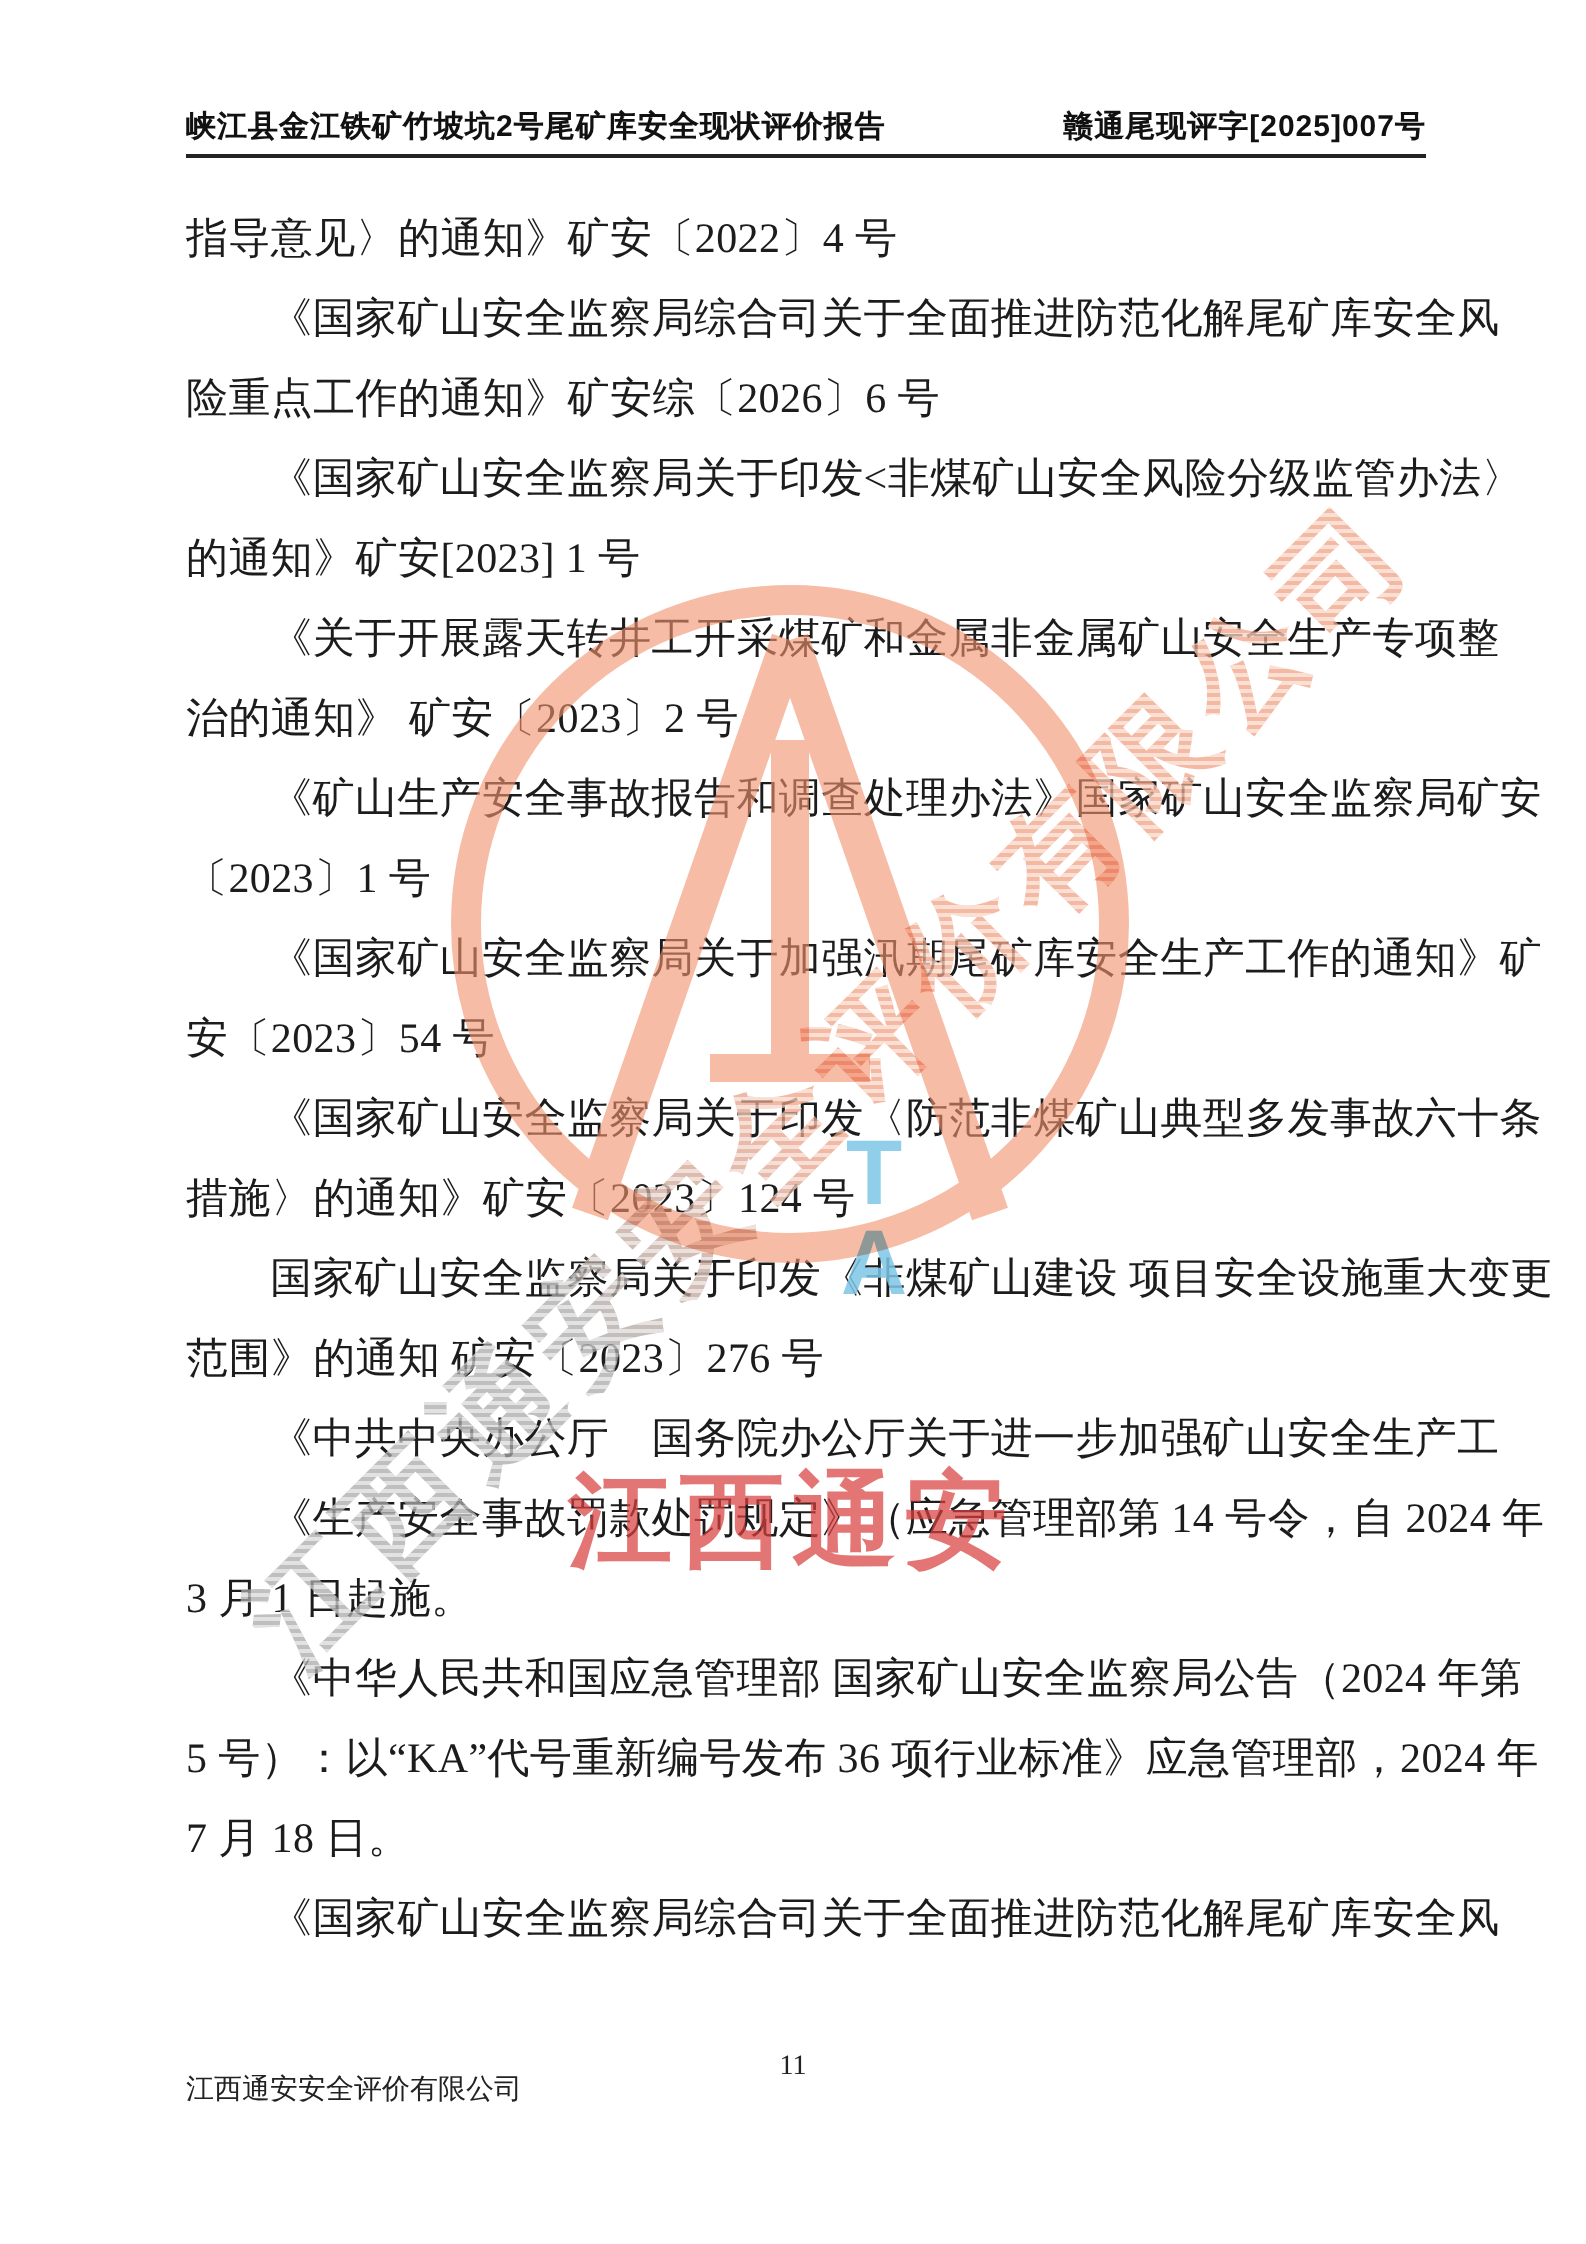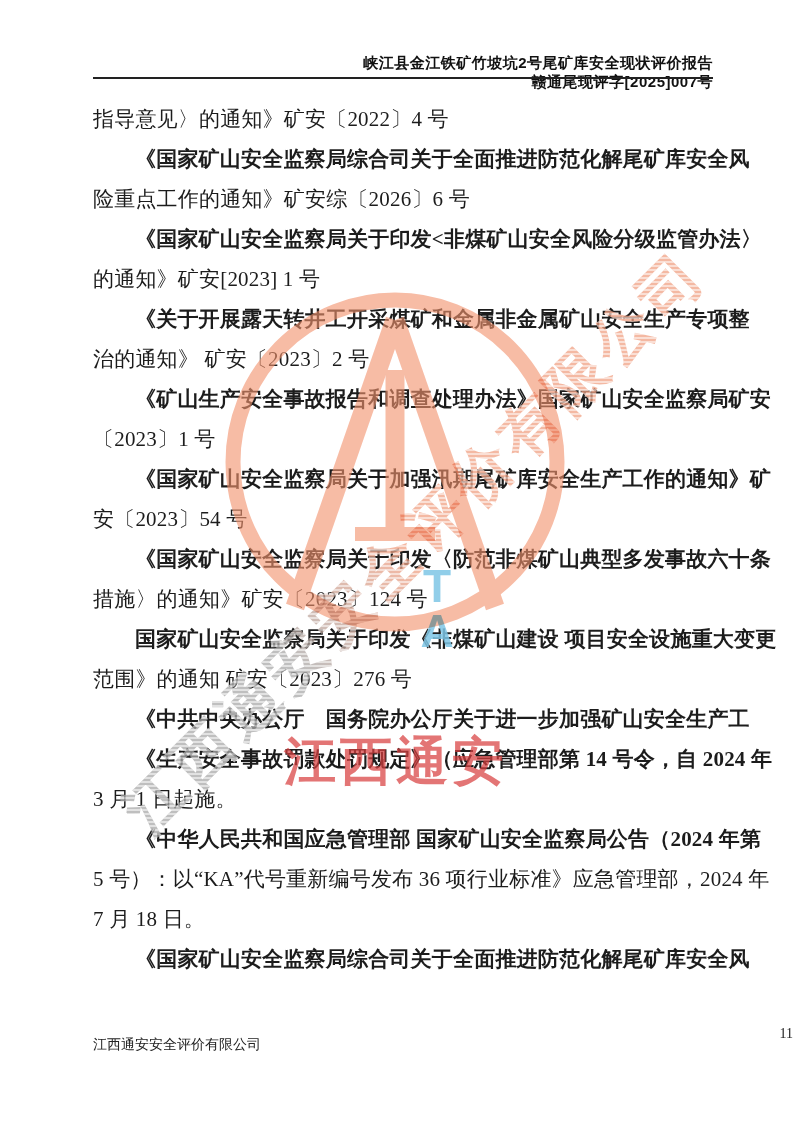--- a/index.html
+++ b/index.html
@@ -26,21 +26,20 @@
     width: 620px;
     display: flex;
     justify-content: space-between;
     align-items: flex-end;
     font-family: "Liberation Sans", "DejaVu Sans", sans-serif;
     font-weight: bold;
     font-size: 15px;
     letter-spacing: 0.5px;
     color: #111;
     z-index: 2;
-    flex-direction: column;
   }
   .header-rule {
     position: absolute;
     left: 93px;
     top: 77px;
     width: 620px;
     height: 2px;
     background: #222;
     z-index: 2;
   }
@@ -55,21 +54,20 @@
   }
   .body-line {
     height: 40px;
     line-height: 40px;
     font-size: 21px;
     white-space: nowrap;
     letter-spacing: 0.2px;
   }
   .body-line.indented {
     text-indent: 2em;
-    font-weight: bold;
   }
 
   
   .watermark-layer {
     position: absolute;
     inset: 0;
     z-index: 3;
     pointer-events: none;
   }
   .wm-seal-svg {
@@ -140,21 +138,21 @@
     font-family: "Liberation Sans", "DejaVu Sans", sans-serif;
     font-size: 14px;
     color: #222;
     z-index: 2;
   }
   .footer-page-number {
     position: absolute;
     left: 0;
     top: 1026px;
     width: 793px;
-    text-align: right;
+    text-align: center;
     font-size: 14px;
     color: #222;
     z-index: 2;
   }
 </style>
 </head>
 <body>
 
 <div class="page">
 

